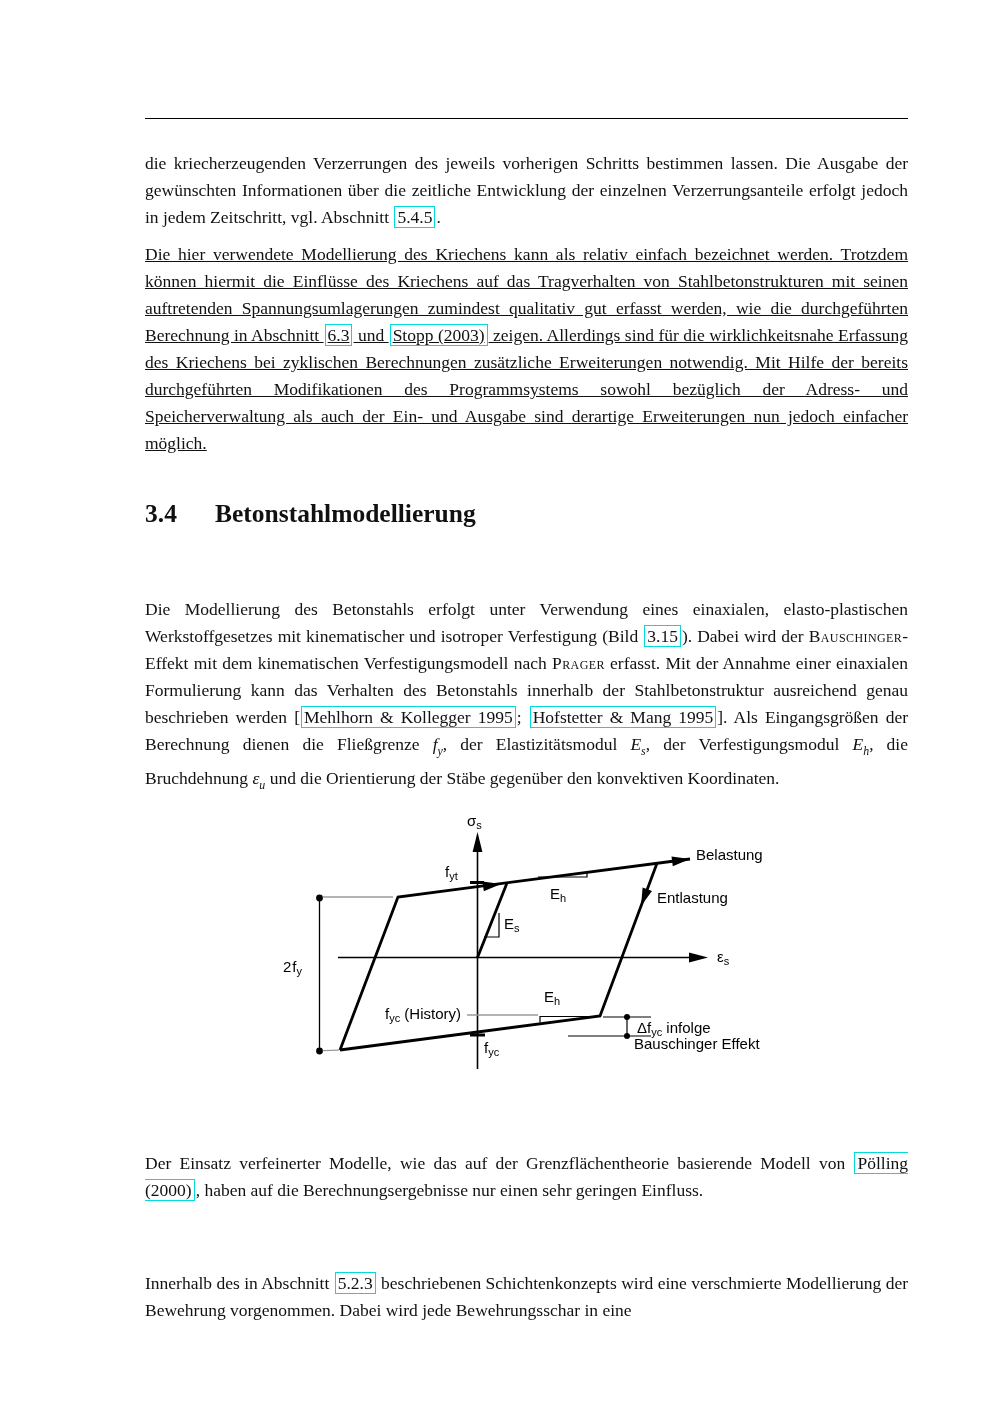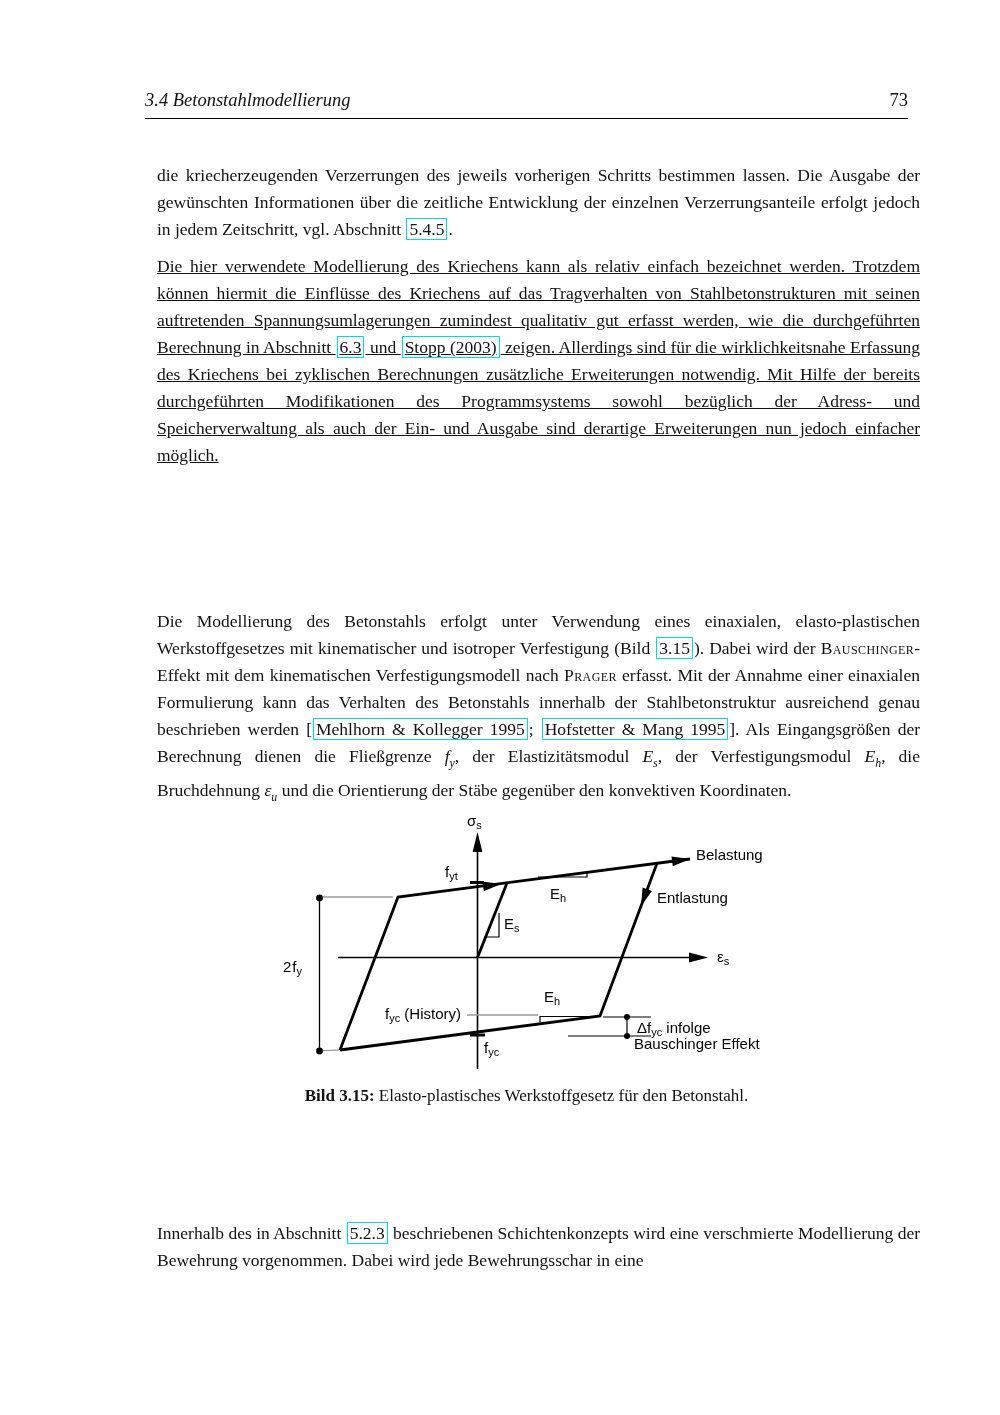--- a/index.html
+++ b/index.html
@@ -12,28 +12,28 @@
   .running-header {
     position:absolute; left:145px; top:90px; width:763px;
     font-style:italic; font-size:18.5px; display:flex; justify-content:space-between;
   }
   .running-header .pagenum { font-style:normal; }
   .header-rule {
     position:absolute; left:145px; top:118px; width:763px; height:0;
     border-top:1.6px solid #000;
   }
   p.body {
-    position:absolute; left:145px; width:763px; margin:12px;
+    position:absolute; left:145px; width:763px; margin:0;
     font-size:17.5px; line-height:27px; text-align:justify;
   }
   #p1 { top:150px; }
   #p2 { top:241px;text-decoration:underline; }
   #p3 { top:596px; }
   #p4 { top:1150px; }
-  #p5 { top:1208px; }
+  #p5 { top:1270px; }
   .section-heading {
     position:absolute; left:145px; top:499px; width:763px; margin:0;
     font-size:25.5px; font-weight:bold; display:flex;
   }
   .section-heading .num { width:70px; }
   .link {
     border:1.6px solid var(--link-box);
     padding:0 2px; margin:0 1px;
   }
   .sc { font-variant:small-caps; letter-spacing:0.4px; }
@@ -48,29 +48,29 @@
   .caption {
     position:absolute; left:145px; top:1086px; width:763px; margin:0;
     font-size:17px; text-align:center;
   }
 </style>
 </head>
 <body>
 
 <div class="page">
 
-  <div class="running-header">
-    <span>3.4 Betonstahlmodellierung</span>
-    <span class="pagenum">73</span>
-  </div>
   <div class="header-rule"></div>
 
   <p class="body" id="p1"><span>die kriecherzeugenden Verzerrungen des jeweils vorherigen Schritts bestimmen lassen. Die Ausgabe der gewünschten Informationen über die zeitliche Entwicklung der einzelnen Verzerrungsanteile erfolgt jedoch in jedem Zeitschritt, vgl. Abschnitt </span><span class="link">5.4.5</span><span>.</span></p>
   <p class="body" id="p2"><span>Die hier verwendete Modellierung des Kriechens kann als relativ einfach bezeichnet werden. Trotzdem können hiermit die Einflüsse des Kriechens auf das Tragverhalten von Stahlbetonstrukturen mit seinen auftretenden Spannungsumlagerungen zumindest qualitativ gut erfasst werden, wie die durchgeführten Berechnung in Abschnitt </span><span class="link">6.3</span><span> und </span><span class="link">Stopp (2003)</span><span> zeigen. Allerdings sind für die wirklichkeitsnahe Erfassung des Kriechens bei zyklischen Berechnungen zusätzliche Erweiterungen notwendig. Mit Hilfe der bereits durchgeführten Modifikationen des Programmsystems sowohl bezüglich der Adress- und Speicherverwaltung als auch der Ein- und Ausgabe sind derartige Erweiterungen nun jedoch einfacher möglich.</span></p>
 
+  <h2 class="section-heading">
+    <span class="num">3.4</span>
+    <span>Betonstahlmodellierung</span>
+  </h2>
 
   <p class="body" id="p3"><span>Die Modellierung des Betonstahls erfolgt unter Verwendung eines einaxialen, elasto-plastischen Werkstoffgesetzes mit kinematischer und isotroper Verfestigung (Bild </span><span class="link">3.15</span><span>). Dabei wird der </span><span class="sc">Bauschinger</span><span>-Effekt mit dem kinematischen Verfestigungsmodell nach </span><span class="sc">Prager</span><span> erfasst. Mit der Annahme einer einaxialen Formulierung kann das Verhalten des Betonstahls innerhalb der Stahlbetonstruktur ausreichend genau beschrieben werden [</span><span class="link">Mehlhorn &amp; Kollegger 1995</span><span>; </span><span class="link">Hofstetter &amp; Mang 1995</span><span>]. Als Eingangsgrößen der Berechnung dienen die Fließgrenze </span><i class="math">f<sub>y</sub></i><span>, der Elastizitätsmodul </span><i class="math">E<sub>s</sub></i><span>, der Verfestigungsmodul </span><i class="math">E<sub>h</sub></i><span>, die Bruchdehnung </span><i class="math">ε<sub>u</sub></i><span> und die Orientierung der Stäbe gegenüber den konvektiven Koordinaten.</span></p>
 
   <svg class="diagram" width="504" height="278" viewBox="268 803 504 278" xmlns="http://www.w3.org/2000/svg">
 
     <line x1="477.5" y1="850" x2="477.5" y2="1069" stroke="#000" stroke-width="1.6"></line>
     <polygon points="477.5,832 472.6,852 482.4,852" fill="#000"></polygon>
     <line x1="338" y1="957.5" x2="692" y2="957.5" stroke="#000" stroke-width="1.6"></line>
     <polygon points="708,957.5 689,952.6 689,962.4" fill="#000"></polygon>
 
@@ -111,19 +111,17 @@
     <text x="504" y="929"><tspan>E</tspan><tspan class="ss" dy="3">s</tspan></text>
     <text x="550" y="899"><tspan>E</tspan><tspan class="ss" dy="3">h</tspan></text>
     <text x="544" y="1002"><tspan>E</tspan><tspan class="ss" dy="3">h</tspan></text>
     <text x="283" y="972"><tspan>2</tspan><tspan dx="1">f</tspan><tspan class="ss" dy="3">y</tspan></text>
     <text x="385" y="1019"><tspan>f</tspan><tspan class="ss" dy="3">yc</tspan><tspan dy="-3"> (History)</tspan></text>
     <text x="484" y="1053"><tspan>f</tspan><tspan class="ss" dy="3">yc</tspan></text>
     <text x="637" y="1033"><tspan>Δ</tspan><tspan>f</tspan><tspan class="ss" dy="3">yc</tspan><tspan dy="-3"> infolge</tspan></text>
     <text x="634" y="1049">Bauschinger Effekt</text>
   </svg>
 
-  <div class="caption">
-    <b>Bild 3.15:</b><span> Elasto-plastisches Werkstoffgesetz für den Betonstahl.</span>
-  </div>
 
+  <p class="body" id="p4"><span>Der Einsatz verfeinerter Modelle, wie das auf der Grenzflächentheorie basierende Modell von </span><span class="link">Pölling (2000)</span><span>, haben auf die Berechnungsergebnisse nur einen sehr geringen Einfluss.</span></p>
   <p class="body" id="p5"><span>Innerhalb des in Abschnitt </span><span class="link">5.2.3</span><span> beschriebenen Schichtenkonzepts wird eine verschmierte Modellierung der Bewehrung vorgenommen. Dabei wird jede Bewehrungsschar in eine</span></p>
 
 </div>
 
 </body></html>

